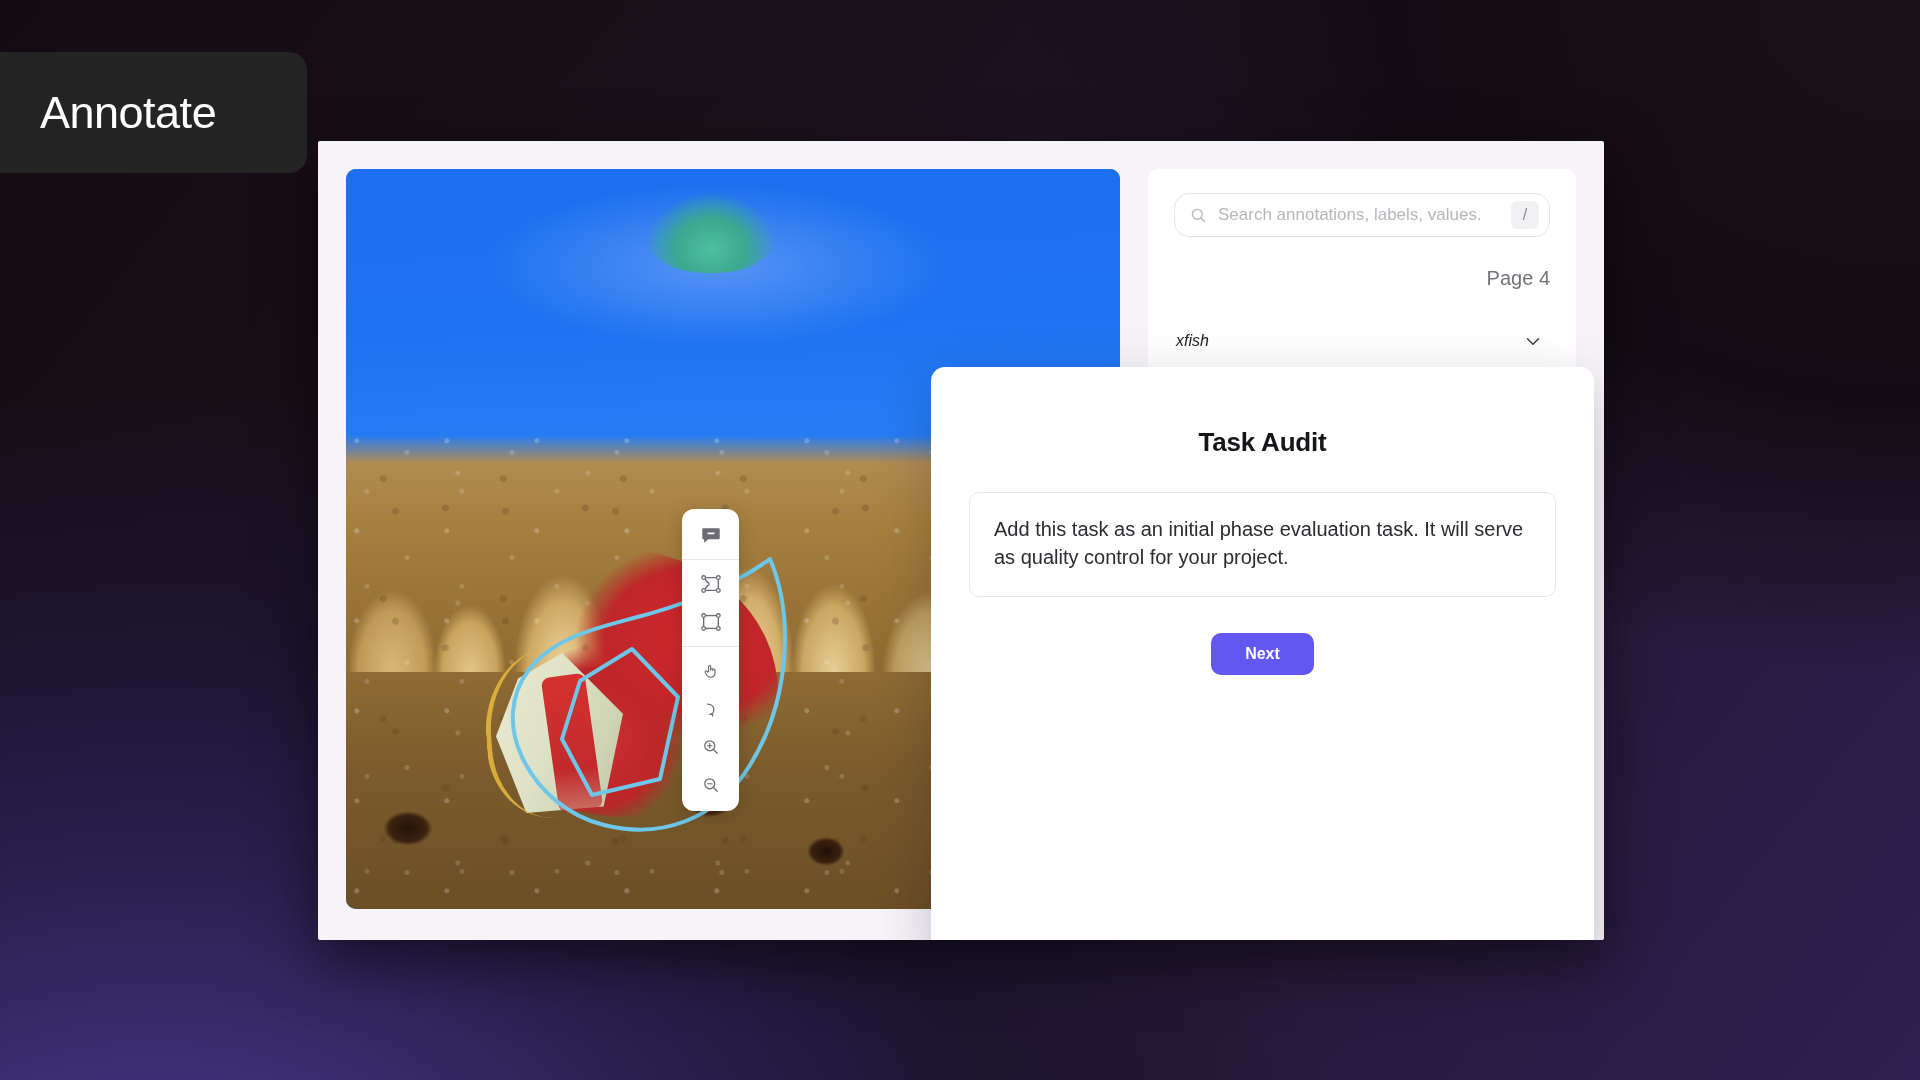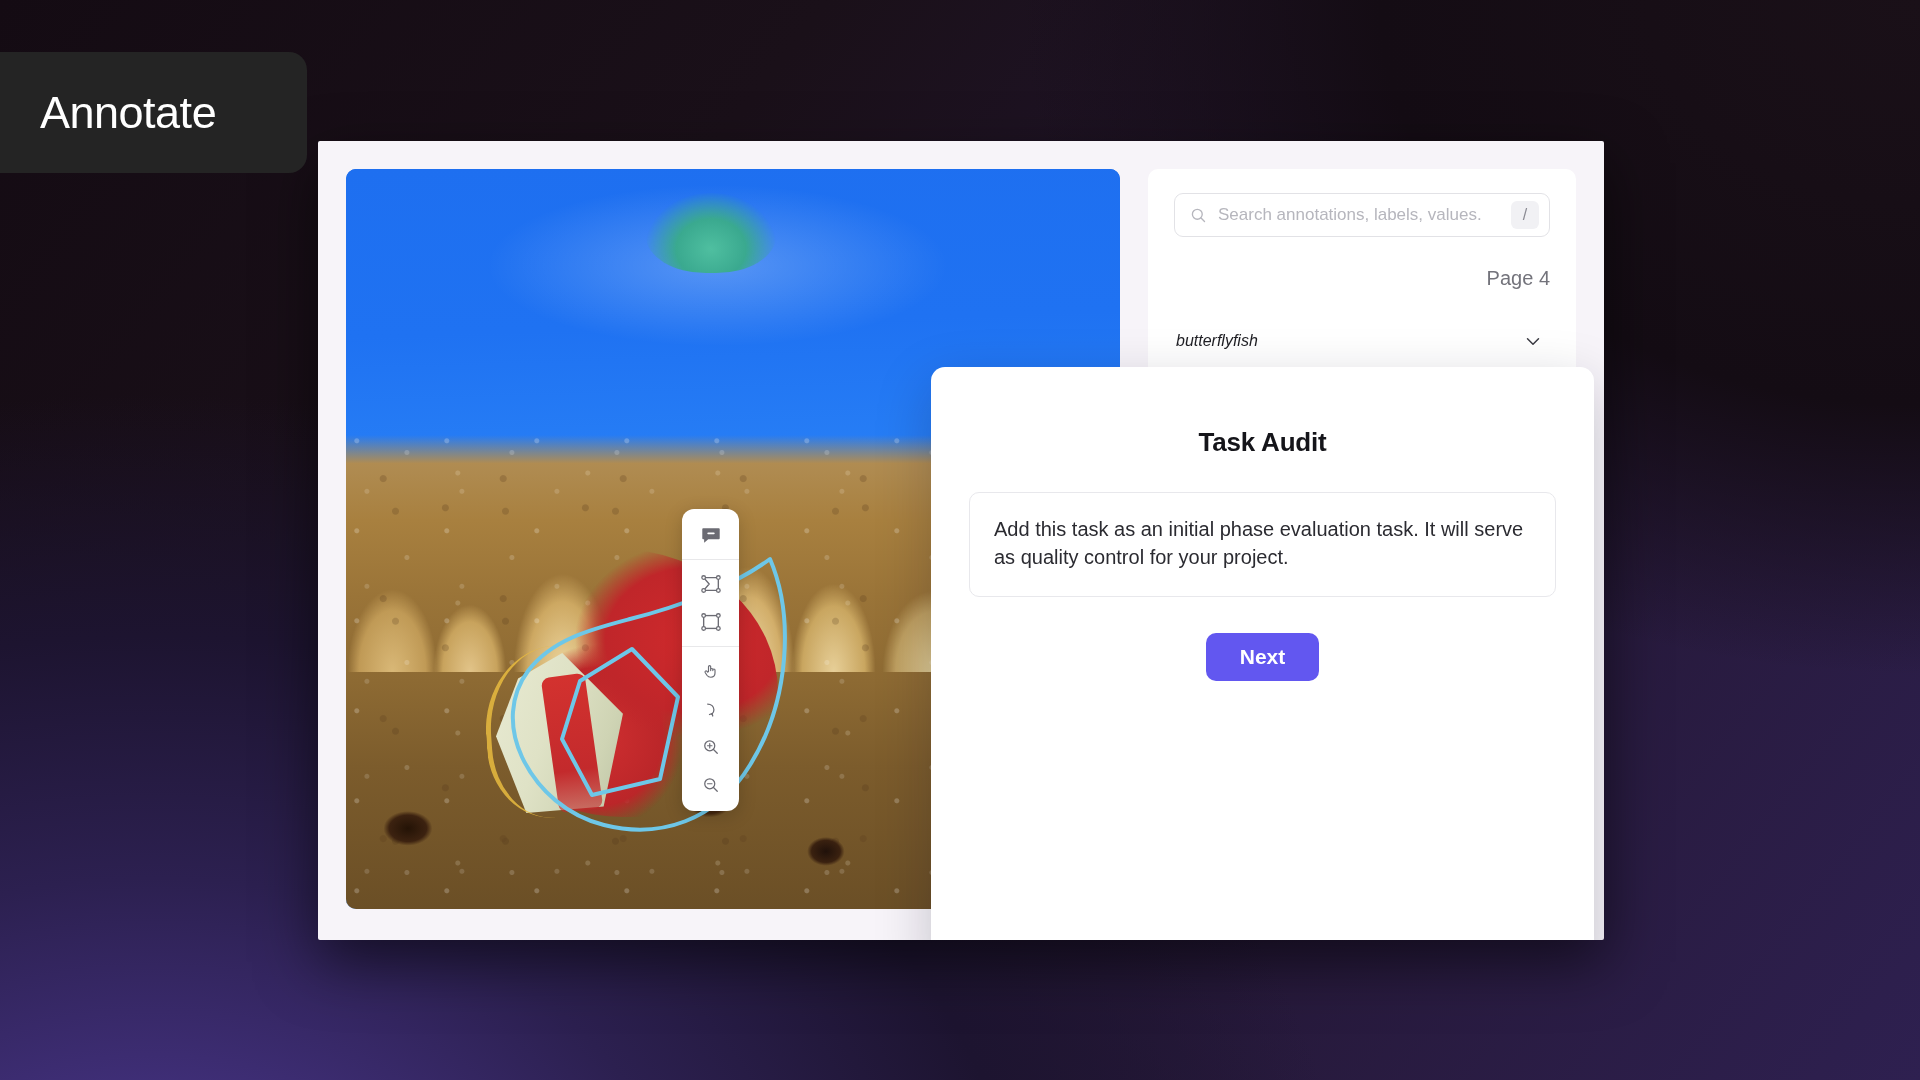--- a/index.html
+++ b/index.html
@@ -237,21 +237,21 @@
 
   .search-row {
     display: flex;
     justify-content: flex-end;
   }
   .search-box {
     position: relative;
     width: 400px;
     height: 44px;
     border: 1px solid #e2e2e6;
-    border-radius: 9px;
+    border-radius: 15px;
     display: flex;
     align-items: center;
     padding: 0 10px 0 14px;
     background: #ffffff;
   }
   .search-box .search-icon { flex: 0 0 auto; margin-right: 10px; display: flex; }
   .search-input {
     flex: 1 1 auto;
     border: none;
     outline: none;
@@ -348,21 +348,21 @@
     margin-top: 36px;
     display: flex;
     justify-content: center;
   }
   .next-button {
     background: #6257f0;
     color: #ffffff;
     border: none;
     border-radius: 10px;
     font-family: inherit;
-    font-size: 21px;
+    font-size: 16px;
     font-weight: 700;
     padding: 12px 34px;
     cursor: pointer;
   }
 </style>
 </head>
 <body>
 
 <div class="annotate-badge">
   <span class="label">Annotate</span>
@@ -486,28 +486,20 @@
         </span>
         <input class="search-input" type="text" placeholder="Search annotations, labels, values." style="">
         <span class="kbd-slash">/</span>
       </div>
     </div>
 
     <div class="page-indicator">Page 4</div>
 
     <div class="annotation-list">
 
-      <div class="annotation-row">
-        <span class="annotation-label">butterflyfish</span>
-        <span class="chevron">
-          <svg width="22" height="22" viewBox="0 0 24 24" fill="none" xmlns="http://www.w3.org/2000/svg">
-            <path d="M6 9.5l6 6 6-6" stroke="#3a3a42" stroke-width="1.6" stroke-linecap="round" stroke-linejoin="round"></path>
-          </svg>
-        </span>
-      </div>
 
       <div class="annotation-row">
         <span class="annotation-label">xfish</span>
         <span class="chevron">
           <svg width="22" height="22" viewBox="0 0 24 24" fill="none" xmlns="http://www.w3.org/2000/svg">
             <path d="M6 9.5l6 6 6-6" stroke="#3a3a42" stroke-width="1.6" stroke-linecap="round" stroke-linejoin="round"></path>
           </svg>
         </span>
       </div>
 

